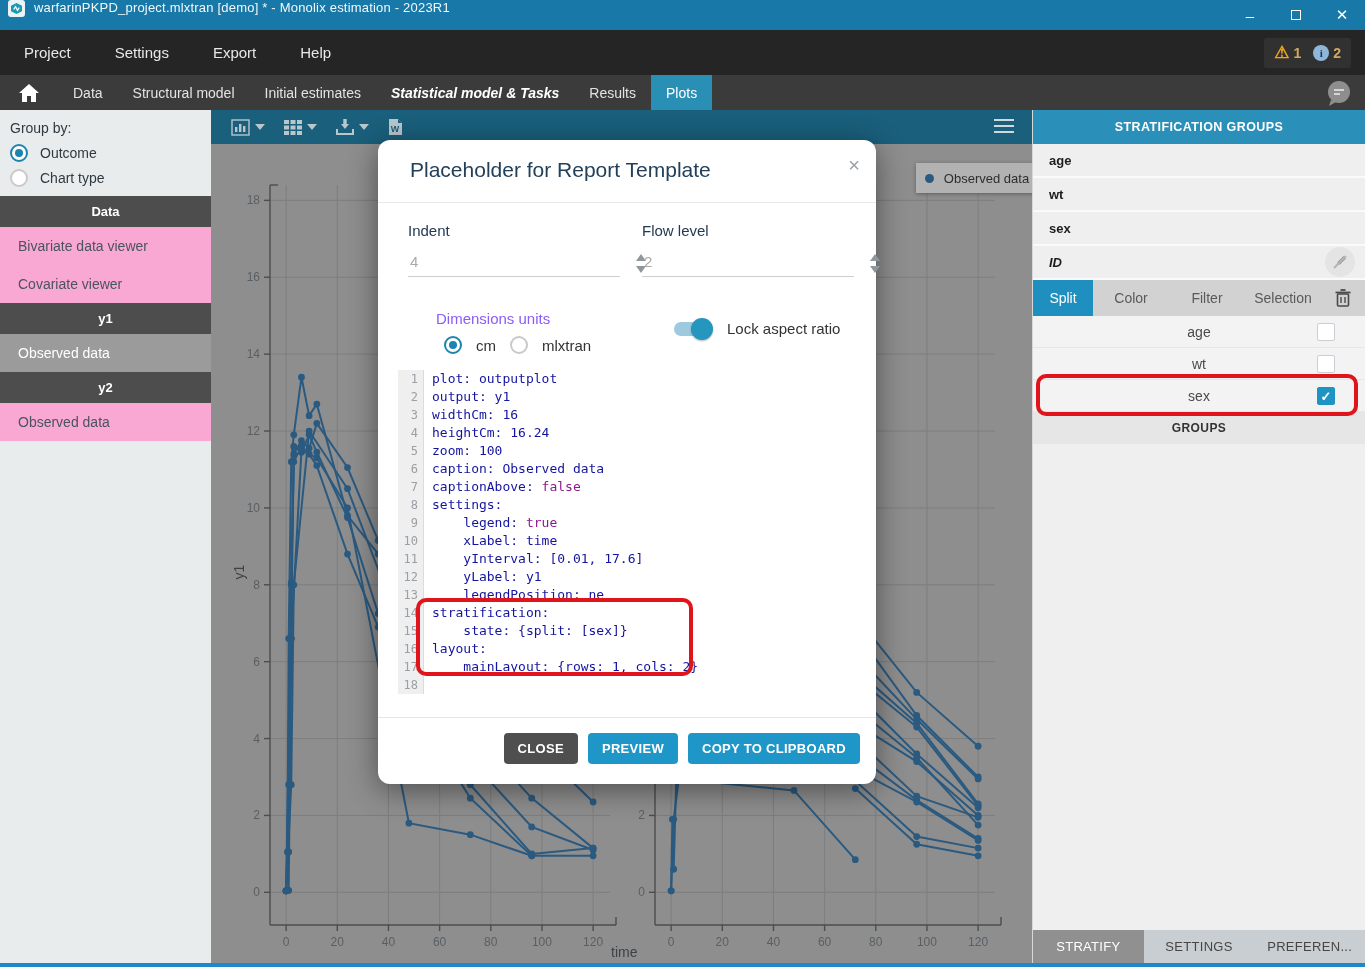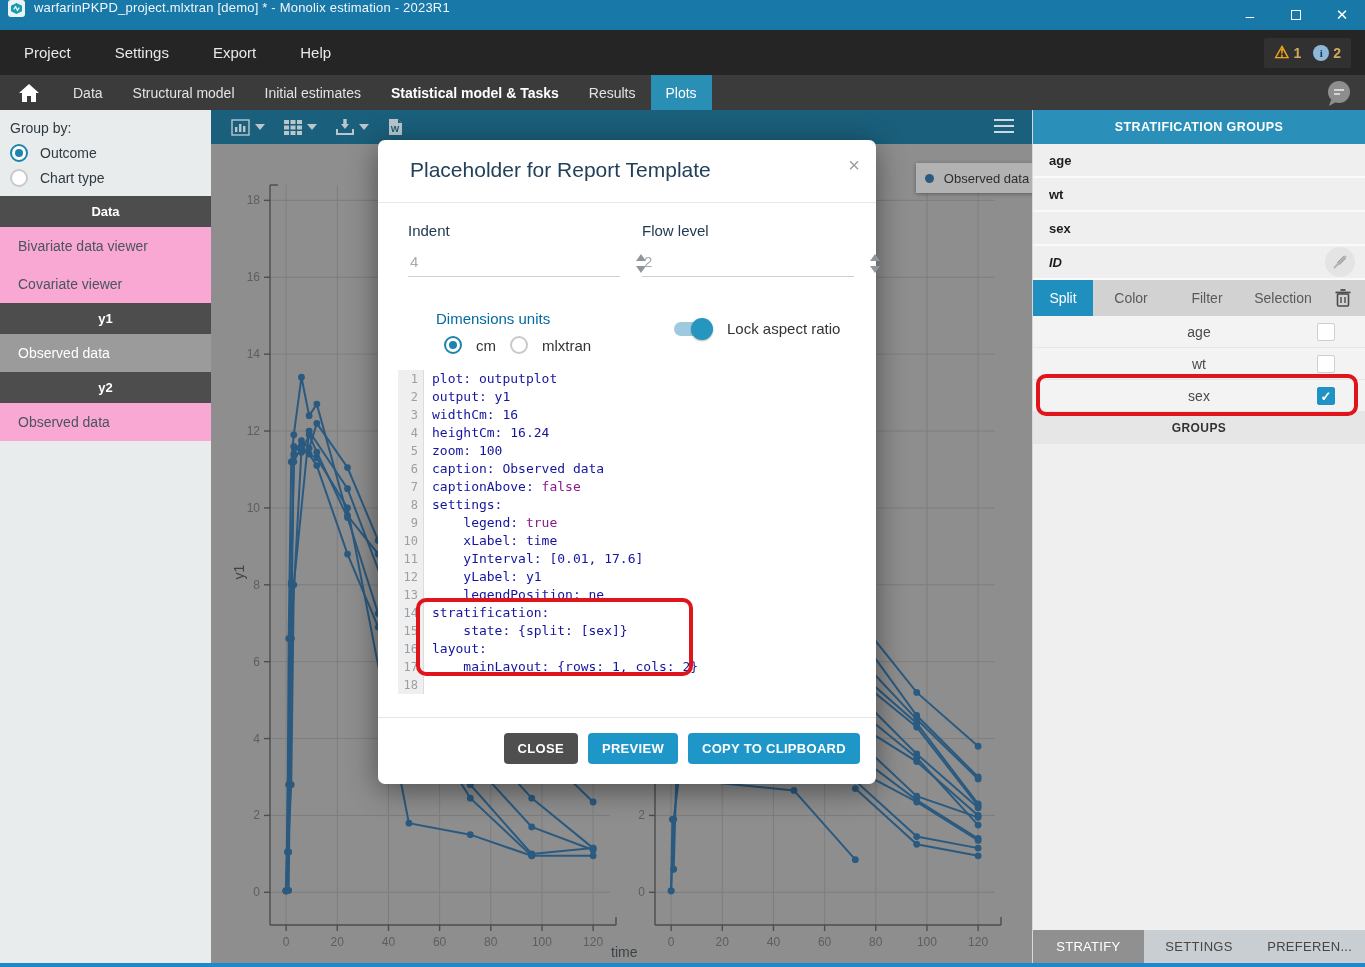--- a/index.html
+++ b/index.html
@@ -21,21 +21,21 @@
   .menu-item:first-child { margin-left:24px; }
   .notif-chip { margin-left:auto; margin-right:14px; background:#313131; border-radius:2px; height:30px; display:flex; align-items:center; padding:0 10px; gap:12px; }
   .notif { display:flex; align-items:center; gap:4px; font-size:14px; font-weight:bold; color:#cfa95e; }
   .warn-glyph { color:#f0a419; font-size:17px; line-height:1; }
   .info-glyph { width:16px; height:16px; border-radius:50%; background:#8fb8d8; color:#17395c; font-size:11px; font-weight:bold; display:flex; align-items:center; justify-content:center; font-family:"Liberation Serif", serif; }
 
   
   .tabbar { position:absolute; left:0; top:75px; width:1365px; height:35px; background:#3b3b3b; display:flex; align-items:stretch; }
   .home-btn { width:58px; display:flex; align-items:center; justify-content:center; }
   .nav-tab { display:flex; align-items:center; padding:0 15px; color:#e3e3e3; font-size:14px; cursor:default; }
-  .nav-tab.bold { font-weight:bold; color:#fff; }
+  .nav-tab.bold { font-weight:bold; color:#fff;font-style:italic; }
   .nav-tab.active { background:#2a8fb5; color:#fff; }
   .comment-btn { margin-left:auto; margin-right:12px; display:flex; align-items:center; }
 
   
   .content { position:absolute; left:0; top:110px; width:1128px; height:853px; display:flex; }
 
   
   .lsb { width:211px; background:#e9eced; flex:none; display:flex; flex-direction:column; }
   .groupby { height:86px; padding:10px 0 0 10px; }
   .groupby-label { font-size:14px; color:#2f3a40; margin-bottom:8px; }
@@ -78,32 +78,32 @@
   .split-row .lbl { flex:1; text-align:center; font-size:14px; color:#4a4a4a; }
   .checkbox { position:absolute; right:30px; top:7px; width:18px; height:18px; background:#fff; border:1px solid #c8d0d6; border-radius:2px; display:flex; align-items:center; justify-content:center; }
   .checkbox.checked { background:#1f93c4; border-color:#1f93c4; color:#fff; font-size:13px; font-weight:bold; }
   .groups-header { height:32px; background:#e6e6e6; font-size:12px; font-weight:bold; color:#333; display:flex; align-items:center; justify-content:center; letter-spacing:.4px; }
   .rsb-fill { flex:1; background:#efefef; }
   .bottom-tabs { height:33px; display:flex; }
   .bottom-tab { flex:1; display:flex; align-items:center; justify-content:center; font-size:13px; color:#464646; background:#c9ced2; cursor:default; letter-spacing:.3px; }
   .bottom-tab.active { background:#909090; color:#fff; }
 
   
-  .modal { position:absolute; left:378px; top:140px; width:498px; height:644px; background:#fff; border-radius:7px; box-shadow:0 6px 30px rgba(0,0,0,.45); z-index:50; }
+  .modal { position:absolute; left:378px; top:140px; width:498px; height:644px; background:#fff; border-radius:12px; box-shadow:0 6px 30px rgba(0,0,0,.45); z-index:50; }
   .modal-title { position:absolute; left:32px; top:18px; font-size:21px; color:#23405a; }
   .modal-close { position:absolute; right:16px; top:14px; font-size:20px; color:#9aa0a5; cursor:default; }
   .modal-divider { position:absolute; left:0; top:62px; width:498px; height:1px; background:#e8e8e8; }
   .field { position:absolute; width:212px; }
   .field .flabel { font-size:15px; color:#203a52; }
   .field .fvalue { margin-top:14px; font-size:15px; color:#a9a9a9; border-bottom:1px solid #cfcfcf; padding-bottom:6px; padding-left:2px; }
   .spinner { position:absolute; right:-26px; top:32px; display:flex; flex-direction:column; gap:5px; align-items:center; cursor:default; }
   .spin-up { width:0; height:0; border-left:5px solid transparent; border-right:5px solid transparent; border-bottom:7px solid #8f979c; }
   .spin-down { width:0; height:0; border-left:5px solid transparent; border-right:5px solid transparent; border-top:7px solid #8f979c; }
   .dims { position:absolute; left:58px; top:170px; }
-  .dims-label { font-size:15px; color:#0369a1; }
+  .dims-label { font-size:15px; color:#8b5cf6; }
   .dims-radios { display:flex; align-items:center; gap:14px; margin-top:9px;padding-left:8px; }
   .dims-radios .radio-label { font-size:15px; color:#333; }
   .toggle-row { position:absolute; left:296px; top:180px; display:flex; align-items:center; gap:17px; }
   .toggle { width:36px; height:14px; border-radius:7px; background:#9ecadf; position:relative; cursor:default; }
   .toggle .knob { position:absolute; right:-3px; top:-4px; width:22px; height:22px; border-radius:50%; background:#2596be; box-shadow:0 1px 2px rgba(0,0,0,.3); }
   .toggle-label { font-size:15px; color:#333; }
   .codeblock { position:absolute; left:20px; top:230px; width:464px; height:326px; font-family:"DejaVu Sans Mono", monospace; font-size:13px; line-height:18px; background:#fff; }
   .code-line { display:flex; height:18px; white-space:pre; }
   .code-gutter { width:26px; flex:none; background:#efefef; border-right:1px solid #dcdcdc; color:#9aa0a6; text-align:right; padding-right:5px; font-size:12px; }
   .code-text { padding-left:8px; color:#14149e; }

